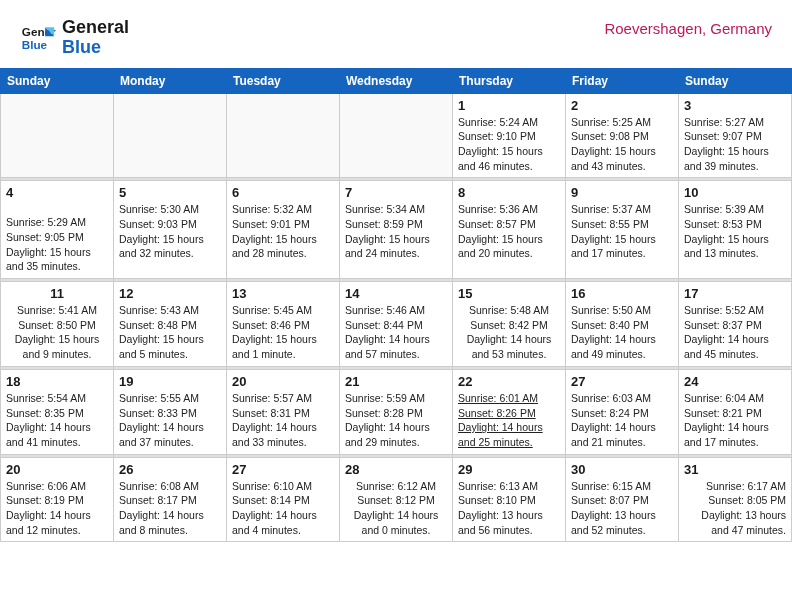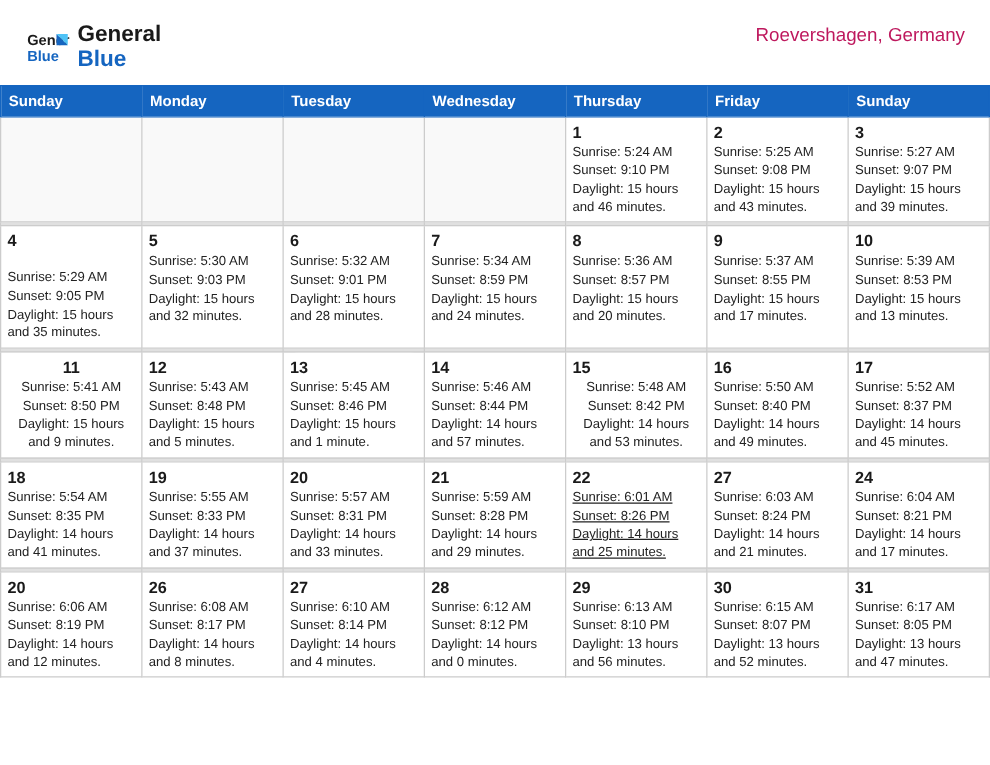--- a/index.html
+++ b/index.html
@@ -354,41 +354,41 @@
         </td>
         <td style="min-height: 90px;">
           <div class="day-num">27</div>
           <div class="day-info" style="white-space: pre-line;">Sunrise: 6:10 AM
 Sunset: 8:14 PM
 Daylight: 14 hours
 and 4 minutes.</div>
         </td>
         <td style="min-height: 90px;">
           <div class="day-num">28</div>
-          <div class="day-info" style="white-space: pre-line;">Sunrise: 6:12 AM
+          <div class="day-info" style="white-space: pre-line; text-align: center;">Sunrise: 6:12 AM
 Sunset: 8:12 PM
 Daylight: 14 hours
 and 0 minutes.</div>
         </td>
         <td style="min-height: 90px;">
           <div class="day-num">29</div>
           <div class="day-info" style="white-space: pre-line;">Sunrise: 6:13 AM
 Sunset: 8:10 PM
 Daylight: 13 hours
 and 56 minutes.</div>
         </td>
         <td style="min-height: 90px;">
           <div class="day-num">30</div>
           <div class="day-info" style="white-space: pre-line;">Sunrise: 6:15 AM
 Sunset: 8:07 PM
 Daylight: 13 hours
 and 52 minutes.</div>
         </td>
         <td style="min-height: 90px;">
           <div class="day-num">31</div>
-          <div class="day-info" style="white-space: pre-line;">Sunrise: 6:17 AM
+          <div class="day-info" style="white-space: pre-line; text-align: right;">Sunrise: 6:17 AM
 Sunset: 8:05 PM
 Daylight: 13 hours
 and 47 minutes.</div>
         </td>
       </tr>
     </tbody>
 </table>
 
 </body></html>

